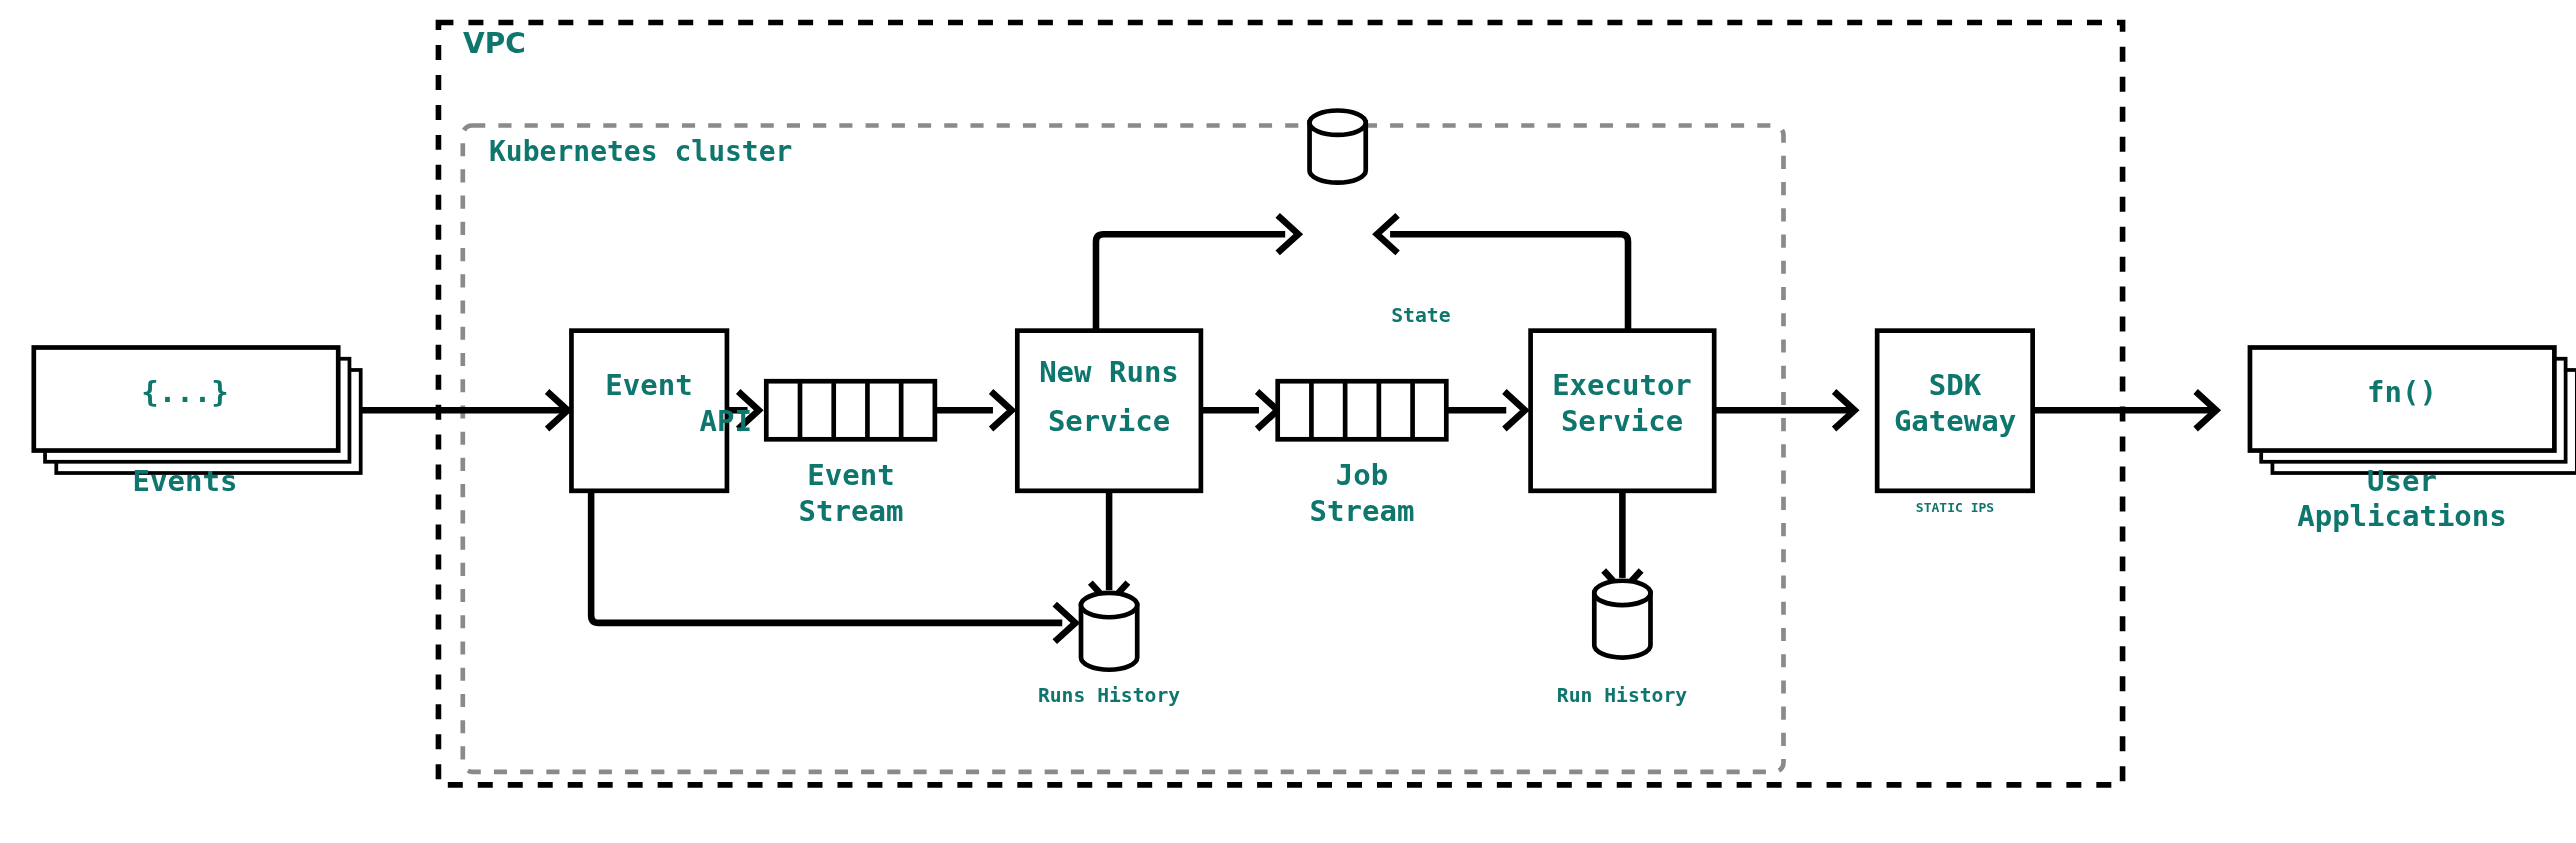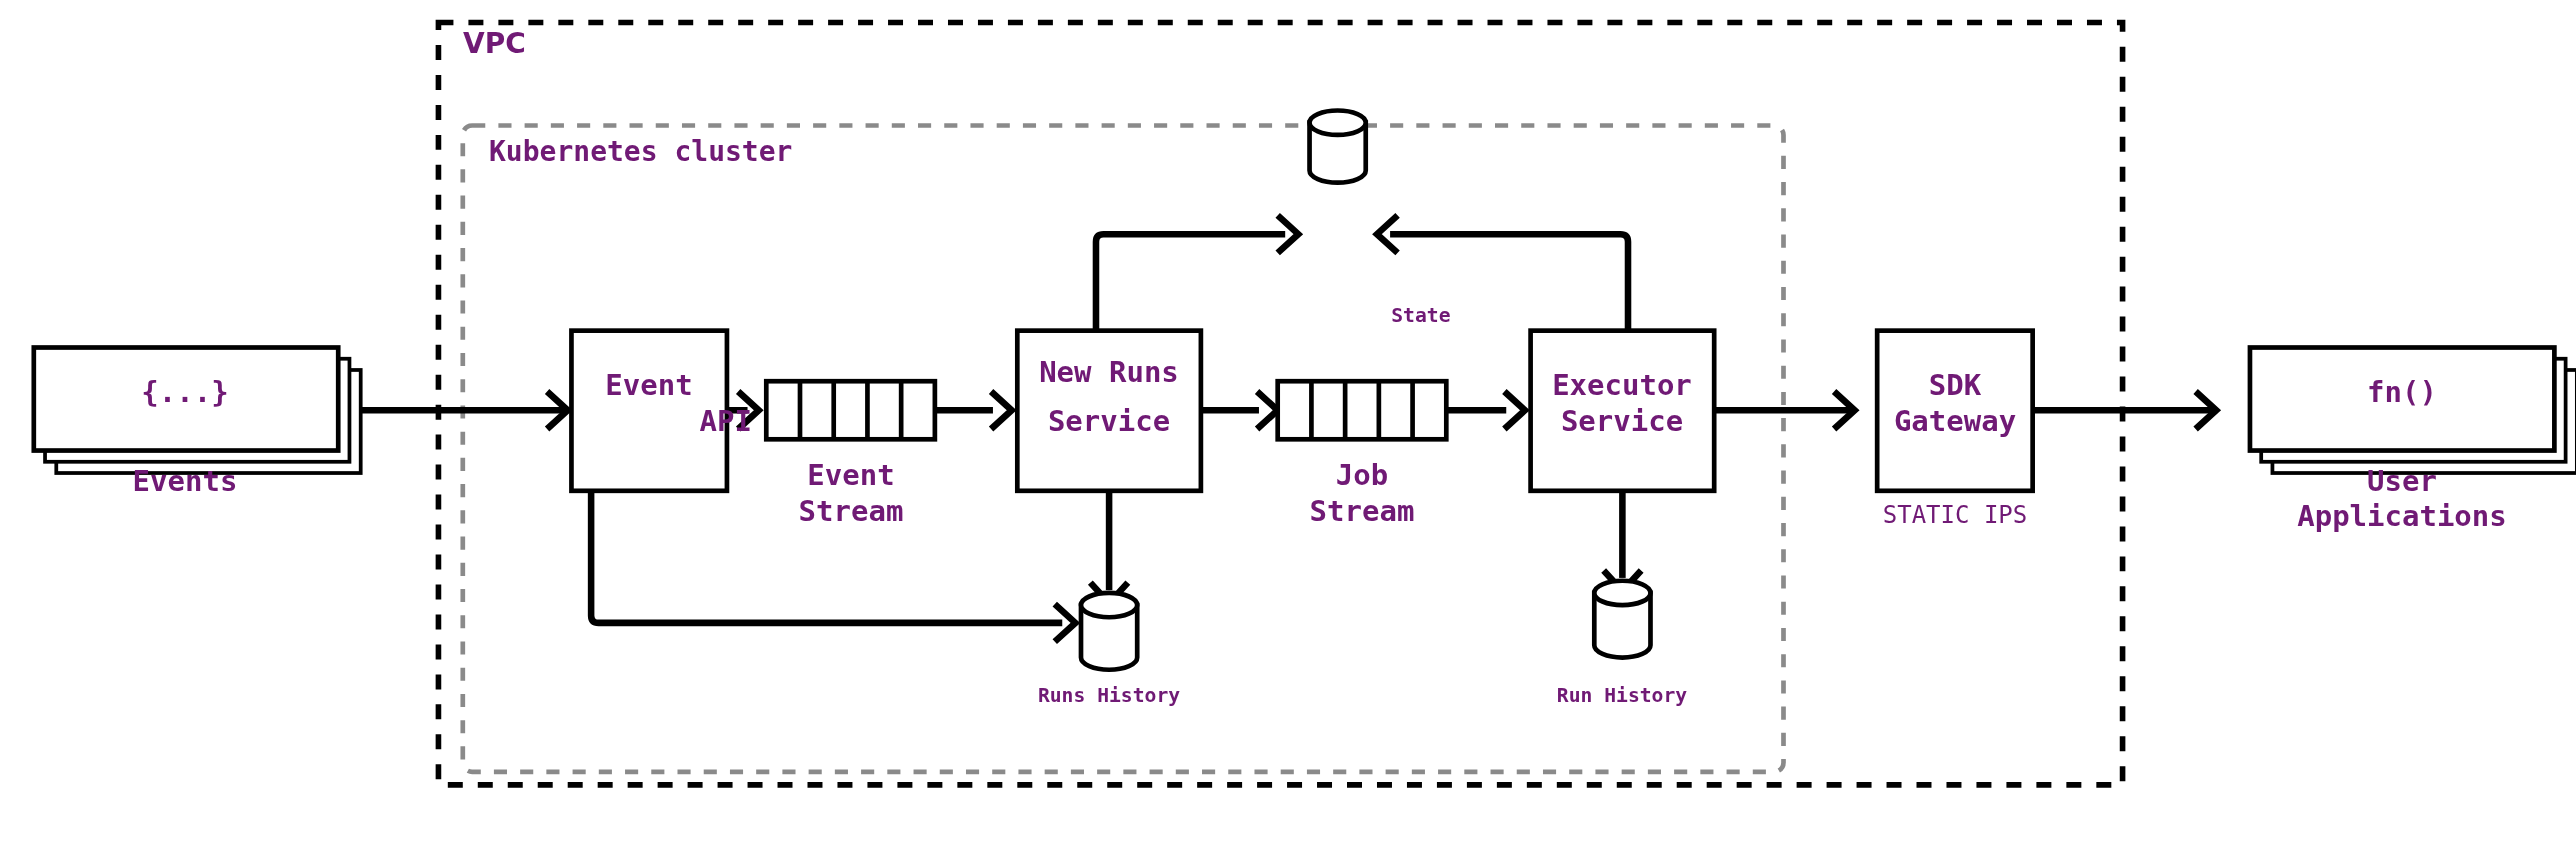--- a/index.html
+++ b/index.html
@@ -66,30 +66,30 @@
     stroke-dasharray: 14 14;
   }
   .db {
     fill: #ffffff;
     stroke: #000000;
     stroke-width: 5;
   }
   
   .lbl {
     position: absolute;
-    color: #701a75;
+    color: #0f766e;
     white-space: pre;
     text-align: center;
     font-family: "DejaVu Sans Mono", "Liberation Mono", monospace;
     line-height: 1.25;
   }
   .lbl-node { font-size: 29px; font-weight: bold; }
   .lbl-under { font-size: 29px; font-weight: bold; }
   .lbl-small { font-size: 19.7px; font-weight: bold; }
-  .lbl-tiny { font-size: 24px; font-weight: normal; }
+  .lbl-tiny { font-size: 13px; font-weight: bold; }
   .lbl-zone { font-size: 28px; font-weight: bold; }
   .lbl-vpc { font-size: 28px; font-weight: bold; font-family: "DejaVu Sans", "Liberation Sans", sans-serif; }
   .center-x { transform: translateX(-50%); }
 </style>
 </head>
 <body>
 
 <div id="stage">
 
   <svg id="diagram" viewBox="0 0 2750 900">

